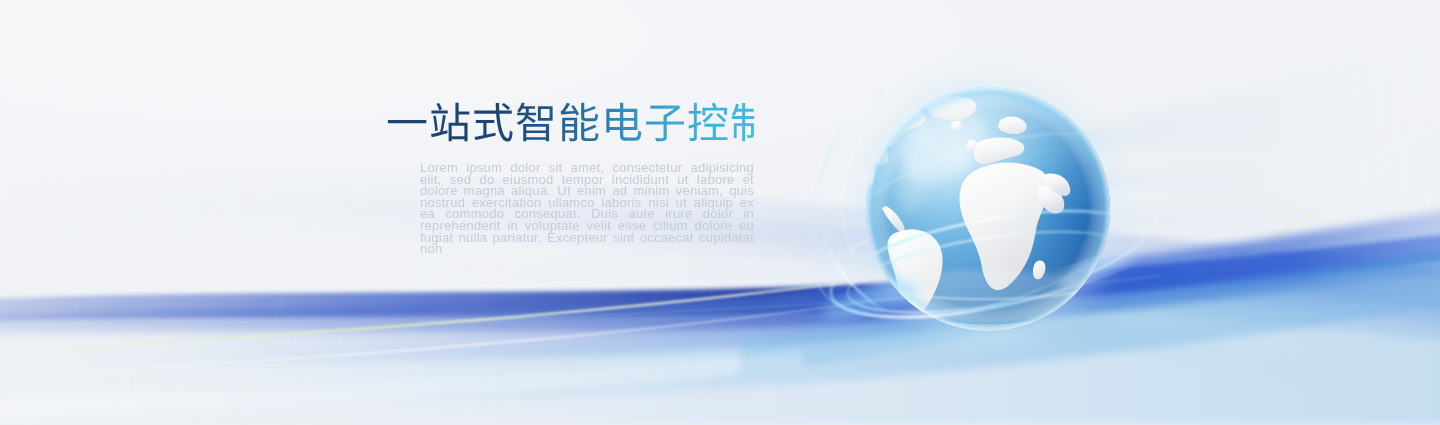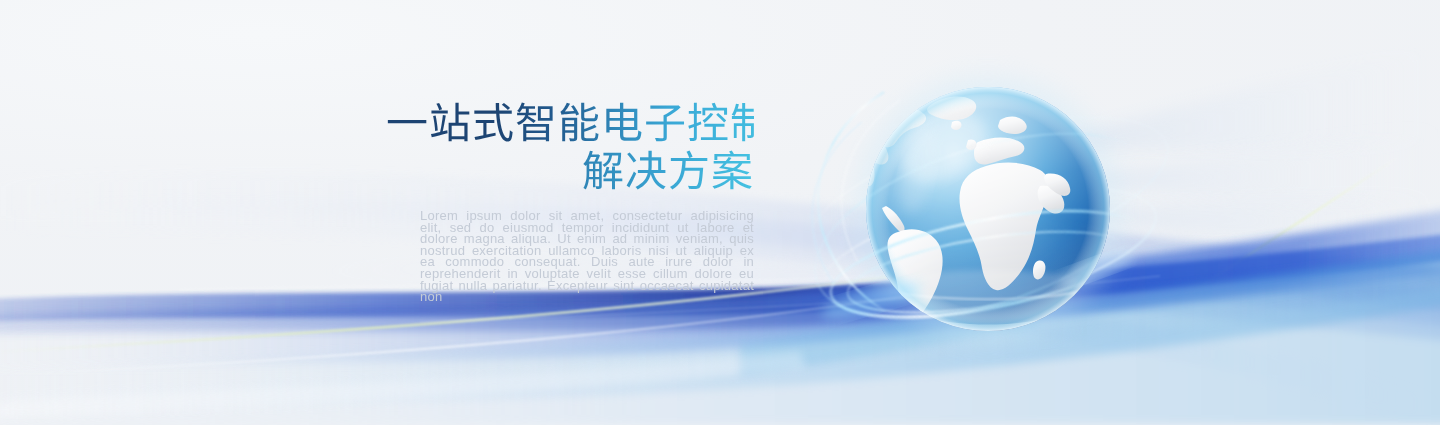--- a/index.html
+++ b/index.html
@@ -316,18 +316,17 @@
       </g>
 
       <ellipse cx="872" cy="300" rx="52" ry="12" fill="#9fe0ff" opacity=".45" filter="url(#gblur6)" transform="rotate(-16 872 300)"></ellipse>
       <ellipse cx="1096" cy="268" rx="40" ry="10" fill="#d6f2ff" opacity=".4" filter="url(#gblur6)" transform="rotate(-20 1096 268)"></ellipse>
     </svg>
   </div>
 
   <div class="copy">
     <h1 class="headline">
       <span class="h-line l1 grad">一站式智能电子控制</span>
-      <span class="h-line l2 grad2">解决方案</span>
     </h1>
     <p class="blurb">Lorem ipsum dolor sit amet, consectetur adipisicing elit, sed do eiusmod tempor incididunt ut labore et dolore magna aliqua. Ut enim ad minim veniam, quis nostrud exercitation ullamco laboris nisi ut aliquip ex ea commodo consequat. Duis aute irure dolor in reprehenderit in voluptate velit esse cillum dolore eu fugiat nulla pariatur. Excepteur sint occaecat cupidatat non</p>
   </div>
 
 </div>
 
 </body></html>

